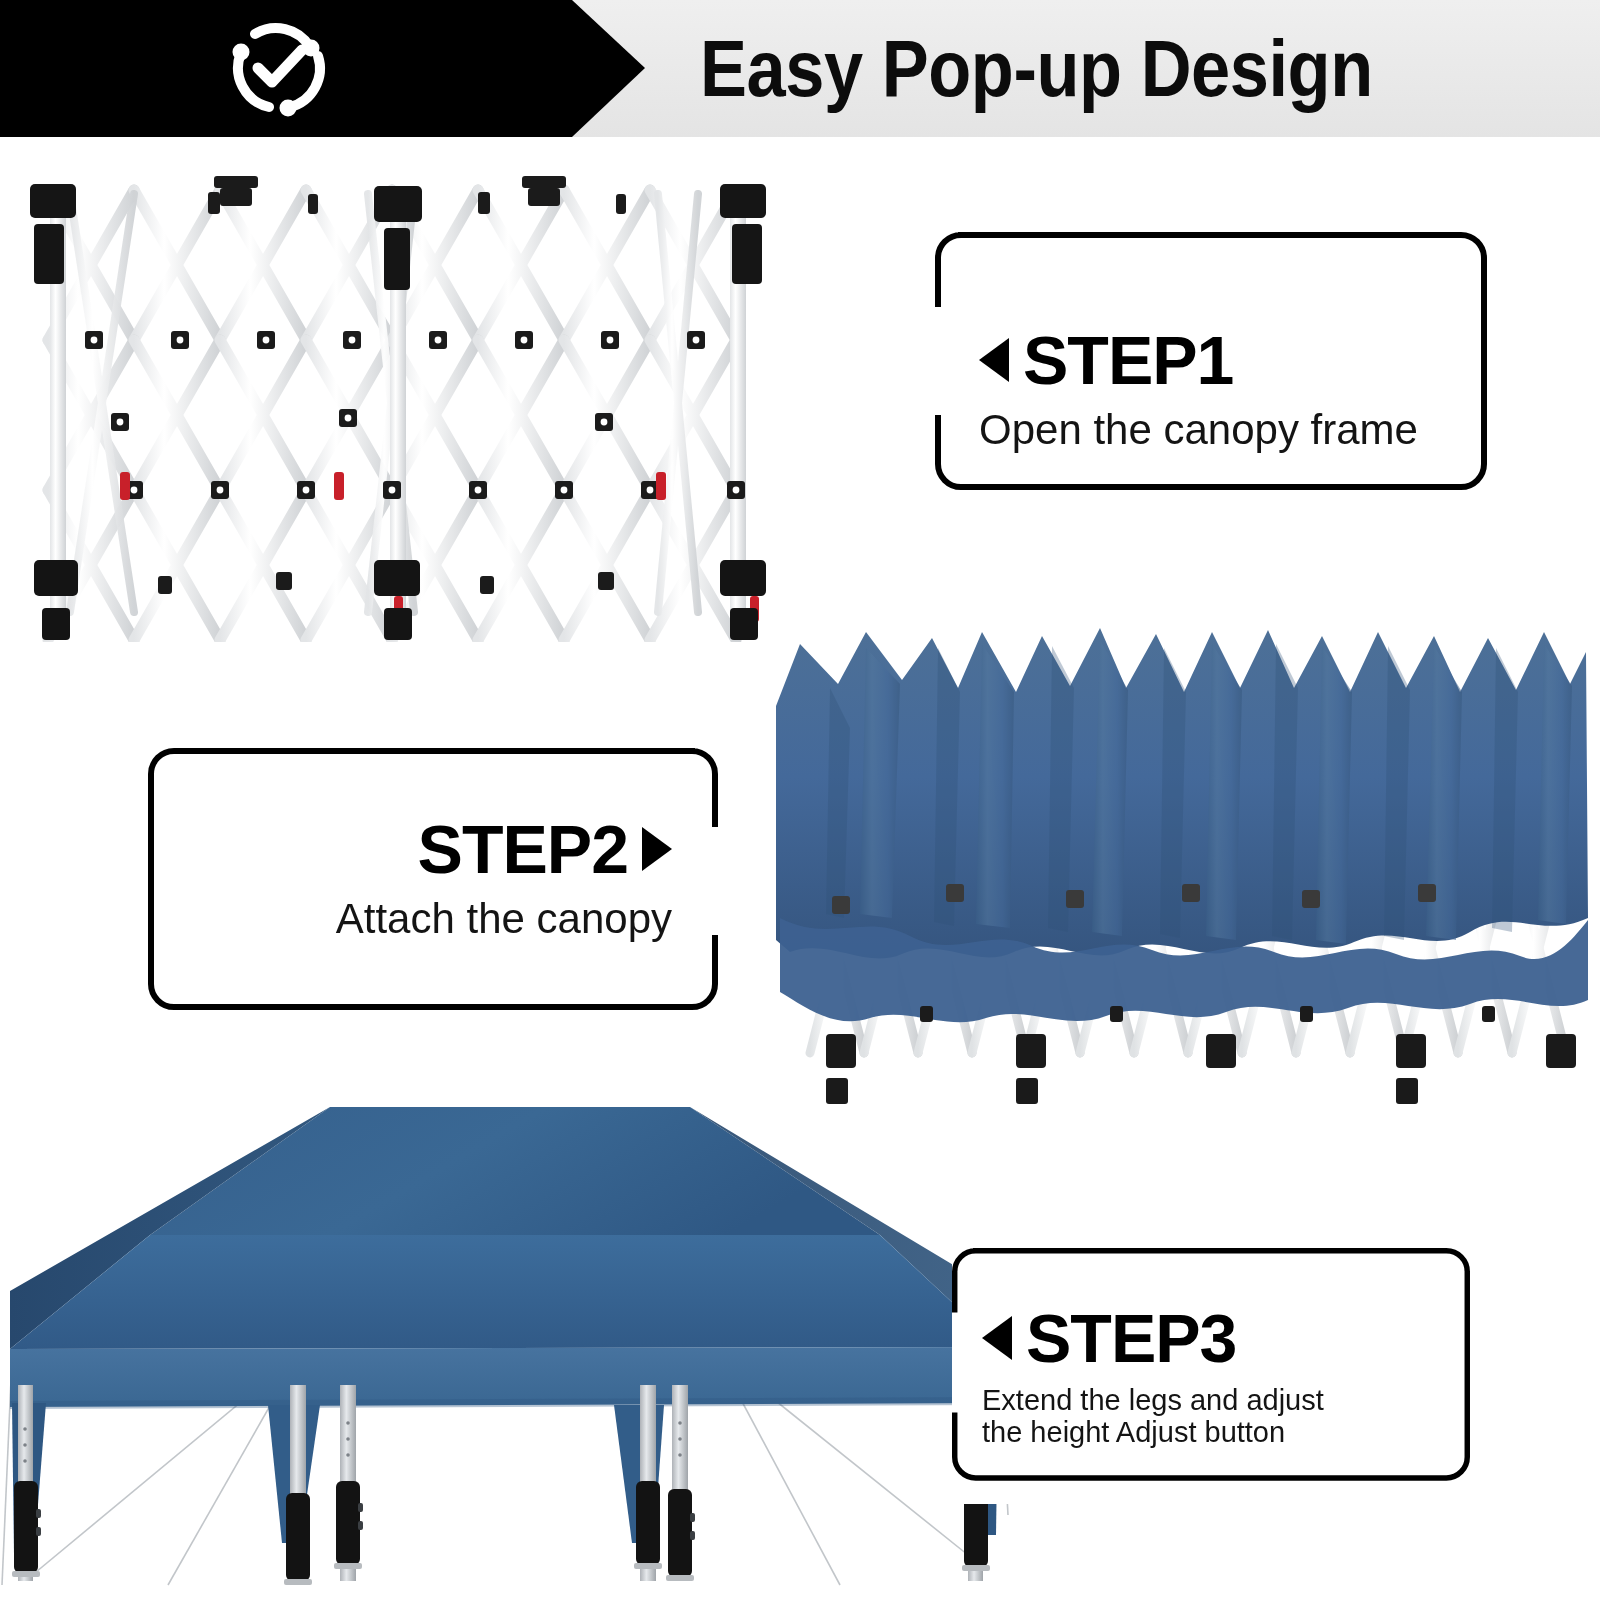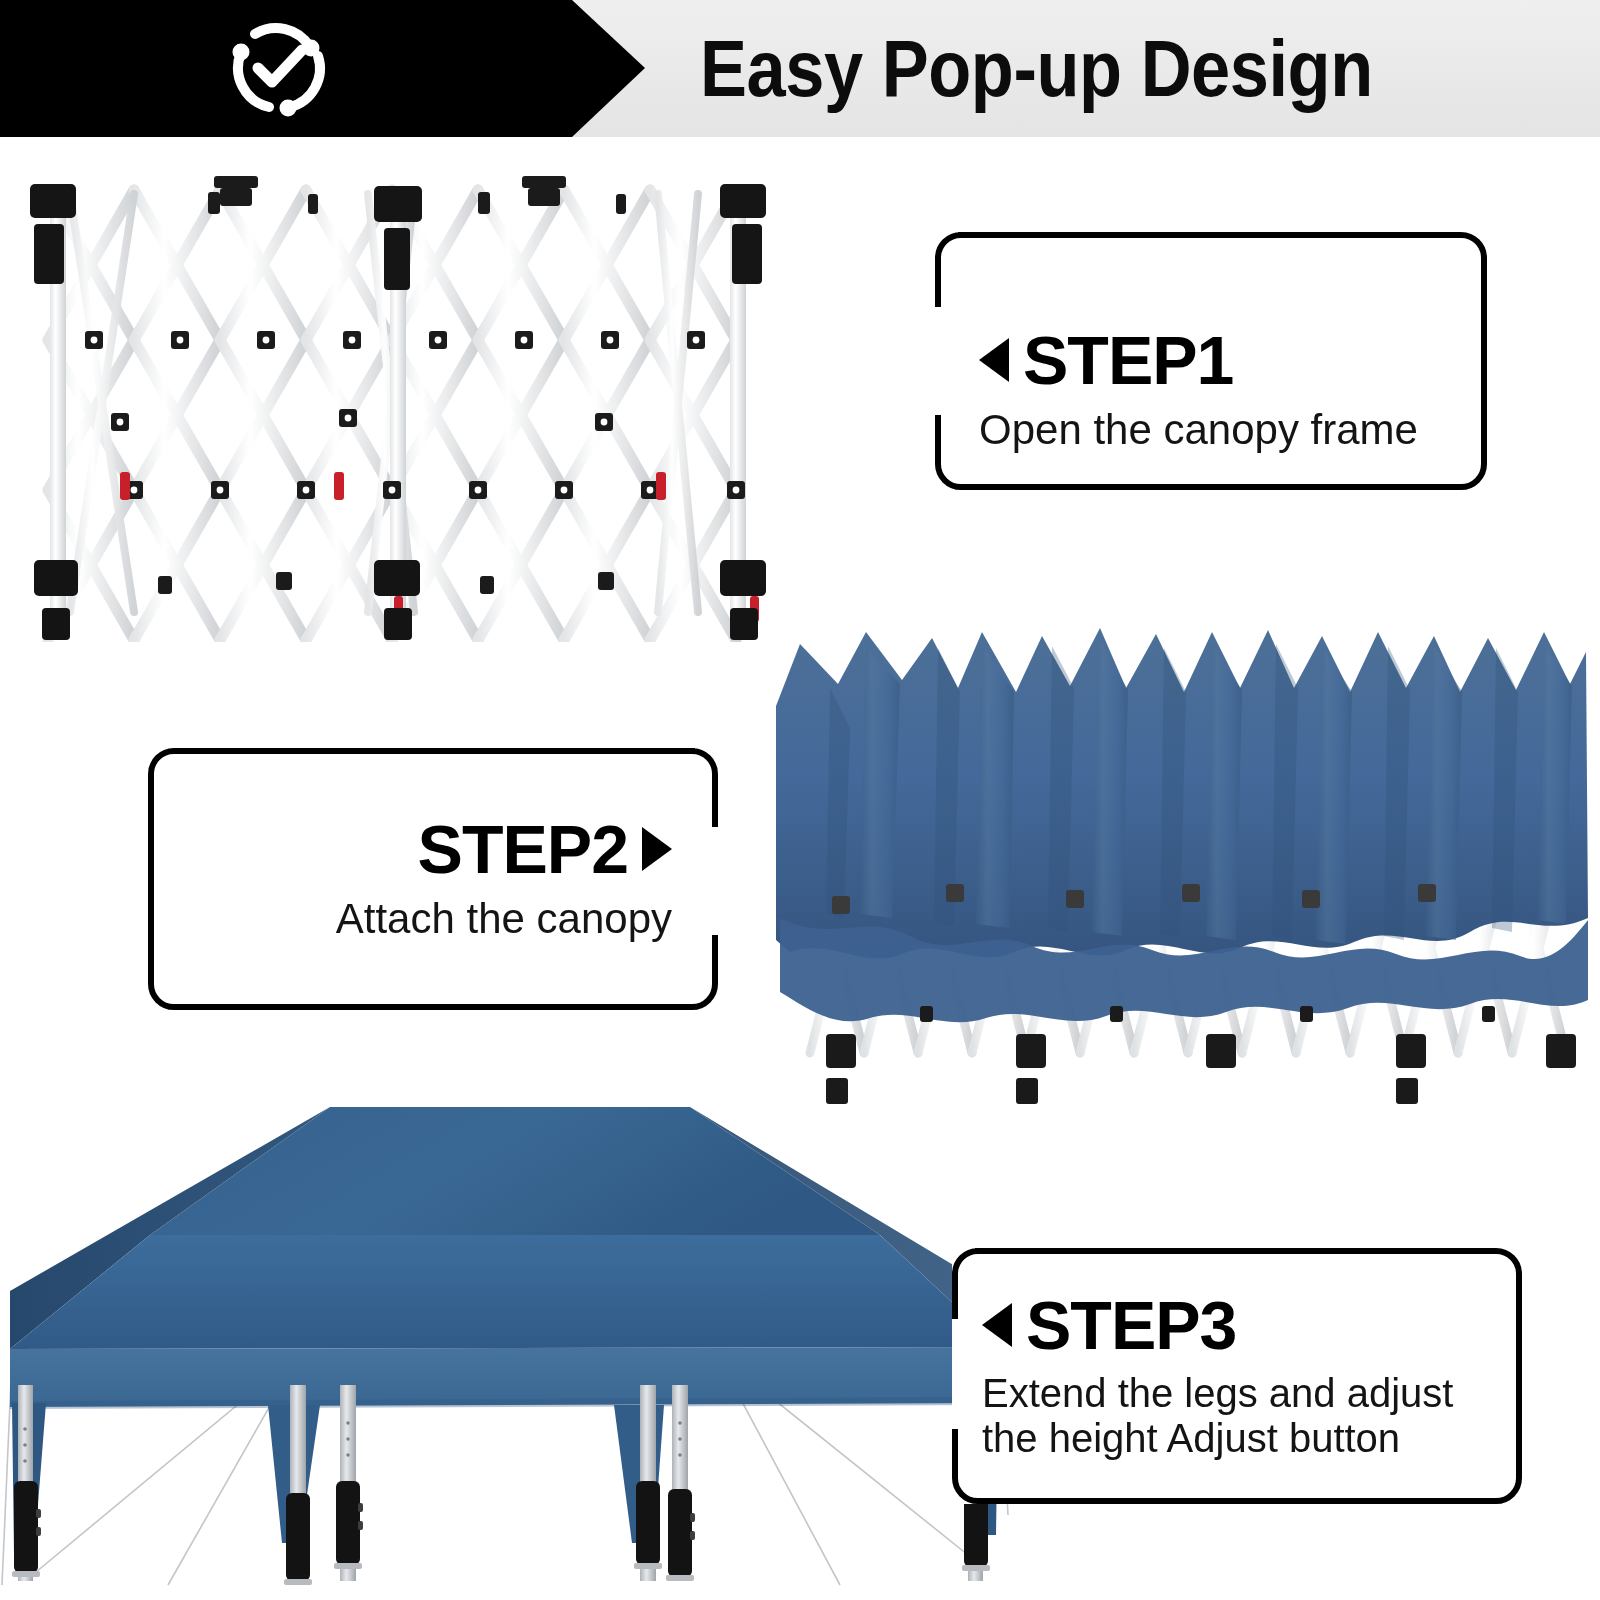--- a/index.html
+++ b/index.html
@@ -112,23 +112,23 @@
   }
 
   
   #step1-box { left: 935px; top: 232px; width: 552px; height: 316px; }
   #step1-box .step-inner { padding: 0 0 0 44px; align-items: flex-start; }
   
   #step2-box { left: 148px; top: 748px; width: 570px; height: 262px; }
   #step2-box .step-inner { padding: 0 46px 0 4px; align-items: flex-end; }
   #step2-box .step-desc { text-align: right; }
   
-  #step3-box { left: 952px; top: 1248px; width: 570px; height: 256px; }
+  #step3-box { left: 952px; top: 1248px; width: 518px; height: 256px; }
   #step3-box .step-inner { padding: 0 0 0 30px; align-items: flex-start; }
-  #step3-box .step-desc { font-size: 40px; }
+  #step3-box .step-desc { font-size: 29px; }
 
   
   .illo { position: absolute; z-index: 5; }
   #frame-illo  { left: 8px;  top: 172px;  width: 790px;  height: 470px; }
   #canopy-illo { left: 770px; top: 588px; width: 822px;  height: 520px; }
   #tent-illo   { left: 0px;  top: 1085px; width: 1010px; height: 510px; }
 </style>
 </head>
 <body>
 

